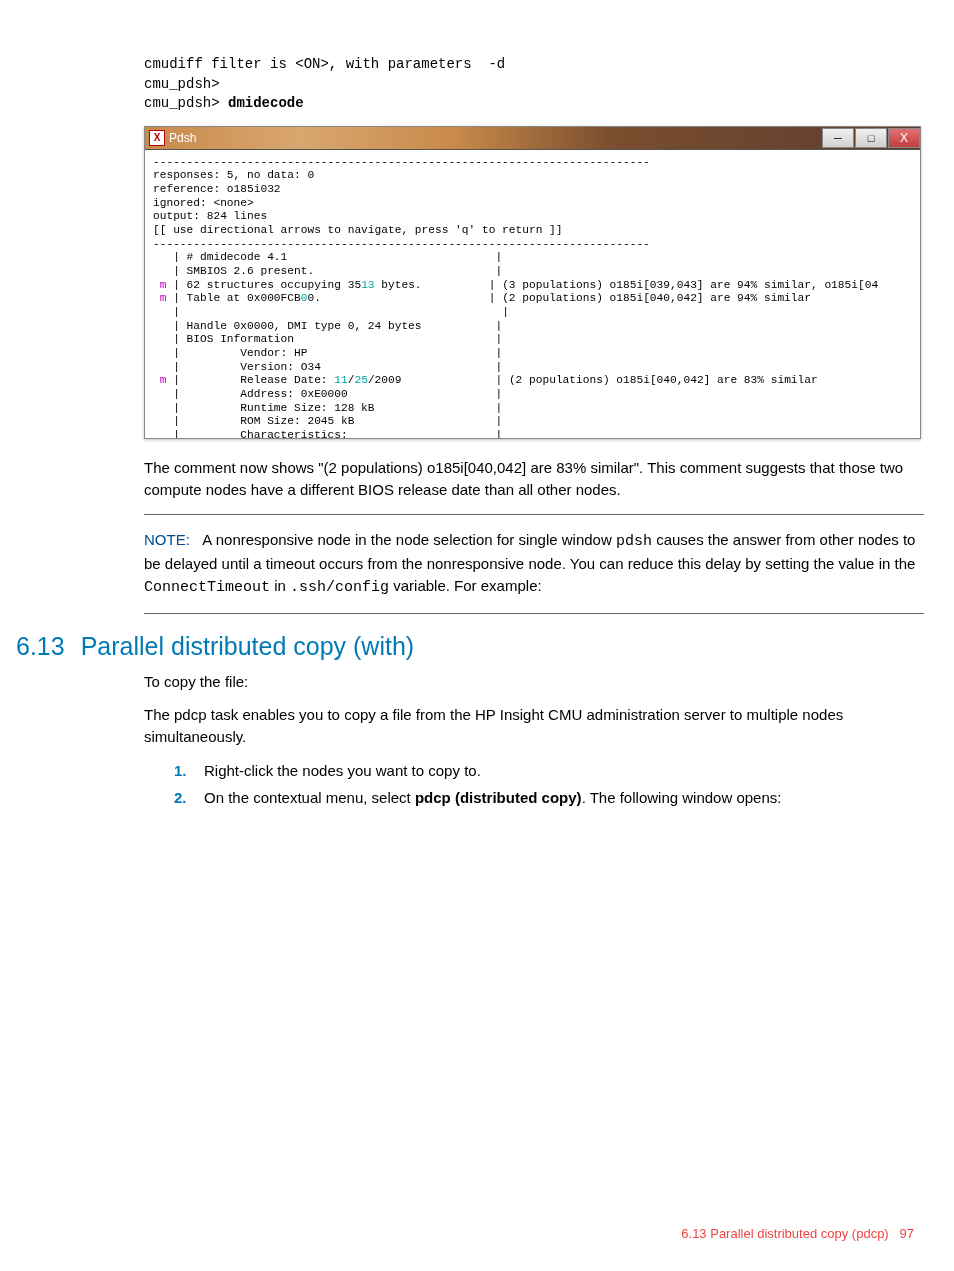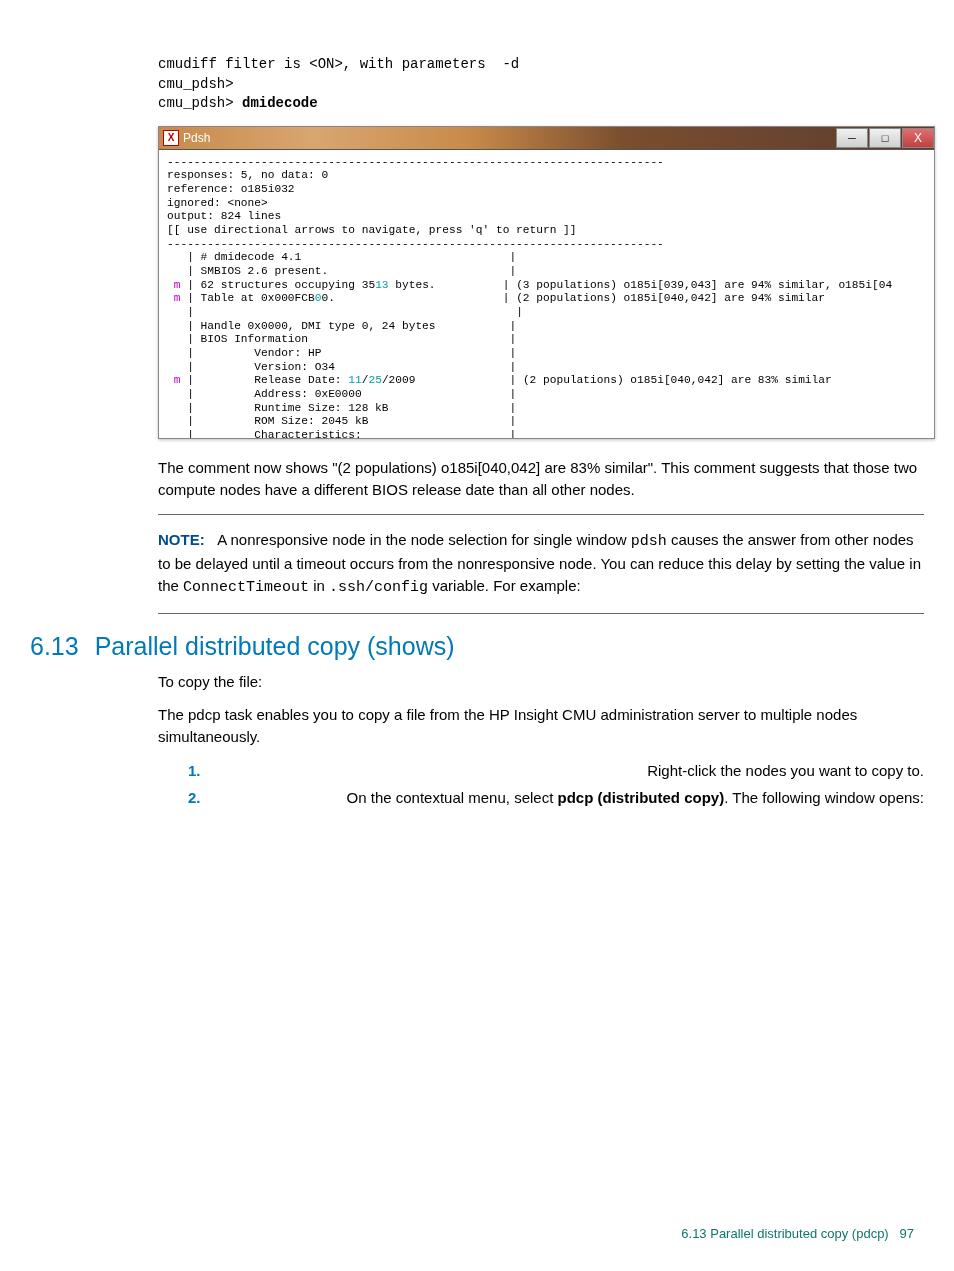--- a/index.html
+++ b/index.html
@@ -5,21 +5,21 @@
   body {
     margin: 0;
     padding: 0;
     font-family: Arial, Helvetica, sans-serif;
     font-size: 14px;
     background: #fff;
     color: #000;
     width: 954px;
   }
   .page {
-    padding: 55px 30px 30px 30px;
+    padding: 55px 30px 30px 16px;
     box-sizing: border-box;
     min-height: 1271px;
     position: relative;
   }
   .content { margin-left: 128px; }
   pre.code {
     font-family: "Courier New", monospace;
     font-size: 14px;
     margin: 0;
     white-space: pre;
@@ -95,21 +95,21 @@
     line-height: 1.45;
     margin: 10px 0 12px 0;
   }
   .divider {
     border: none;
     border-top: 1px solid #666;
     margin: 14px 0;
   }
   .notebox .note-label {
     color: #004b8d;
-    font-weight: bold;
+    font-weight: normal;
   }
   .mono { font-family: "Courier New", monospace; }
 
   h2.section {
     color: #0079b7;
     font-weight: normal;
     font-size: 25px;
     margin: 18px 0 8px 0;
     font-family: Arial, sans-serif;
   }
@@ -121,36 +121,35 @@
     margin: 6px 0 0 30px;
     counter-reset: step;
   }
   ol.steps li {
     counter-increment: step;
     position: relative;
     padding-left: 30px;
     margin-bottom: 6px;
     font-size: 15px;
     line-height: 1.4;
-    text-align: right;
   }
   ol.steps li::before {
     content: counter(step) ".";
     position: absolute;
     left: 0;
     color: #0079b7;
     font-weight: bold;
   }
 
   .footer {
     position: absolute;
     bottom: 30px;
     right: 40px;
     font-size: 13px;
-    color: #0f766e;
+    color: #ef4444;
   }
 </style>
 </head>
 <body>
 
 <div class="page">
 
   <div class="content">
     <pre class="code"><span>cmudiff filter is &lt;ON&gt;, with parameters  -d</span>
 <span>cmu_pdsh&gt;</span>
@@ -202,21 +201,21 @@
     <hr class="divider">
     <div class="notebox">
       <p class="para">
         <span class="note-label">NOTE:</span>&nbsp;&nbsp;&nbsp;<span>A nonresponsive node in the node selection for single window </span><span class="mono">pdsh</span><span> causes the answer from other nodes to be delayed until a timeout occurs from the nonresponsive node. You can reduce this delay by setting the value in the </span><span class="mono">ConnectTimeout</span><span> in </span><span class="mono">.ssh/config</span><span> variable. For example:</span>
       </p>
     </div>
     <hr class="divider">
   </div>
 
   <h2 class="section">
-    <span class="sec-num">6.13</span><span>Parallel distributed copy (shows)</span>
+    <span class="sec-num">6.13</span><span>Parallel distributed copy (with)</span>
   </h2>
 
   <div class="content">
     <p class="para">To copy the file:</p>
     <p class="para">The pdcp task enables you to copy a file from the HP Insight CMU administration server to multiple nodes simultaneously.</p>
     <ol class="steps">
       <li><span>Right-click the nodes you want to copy to.</span></li>
       <li><span>On the contextual menu, select </span><strong>pdcp (distributed copy)</strong><span>. The following window opens:</span></li>
     </ol>
   </div>

